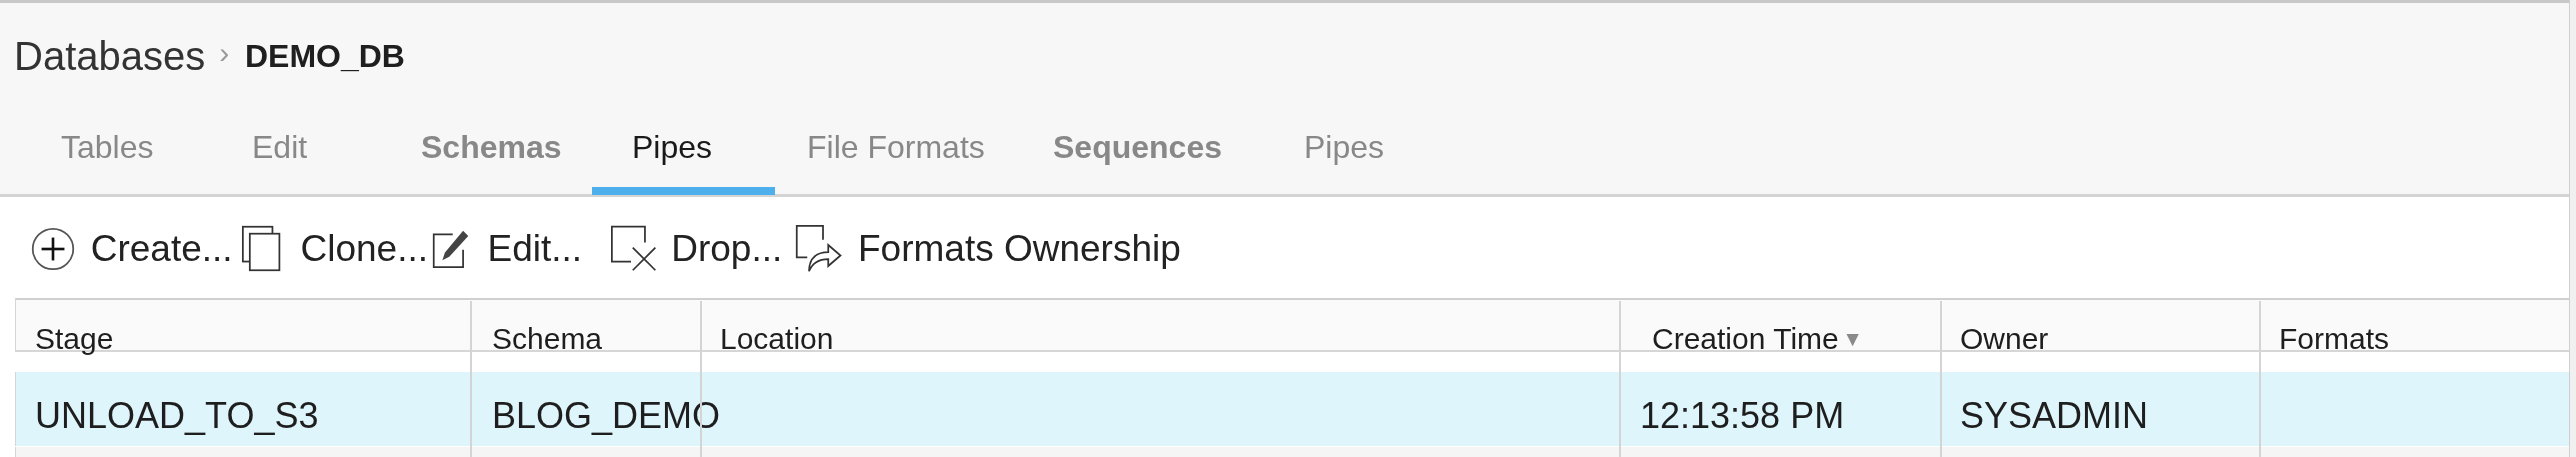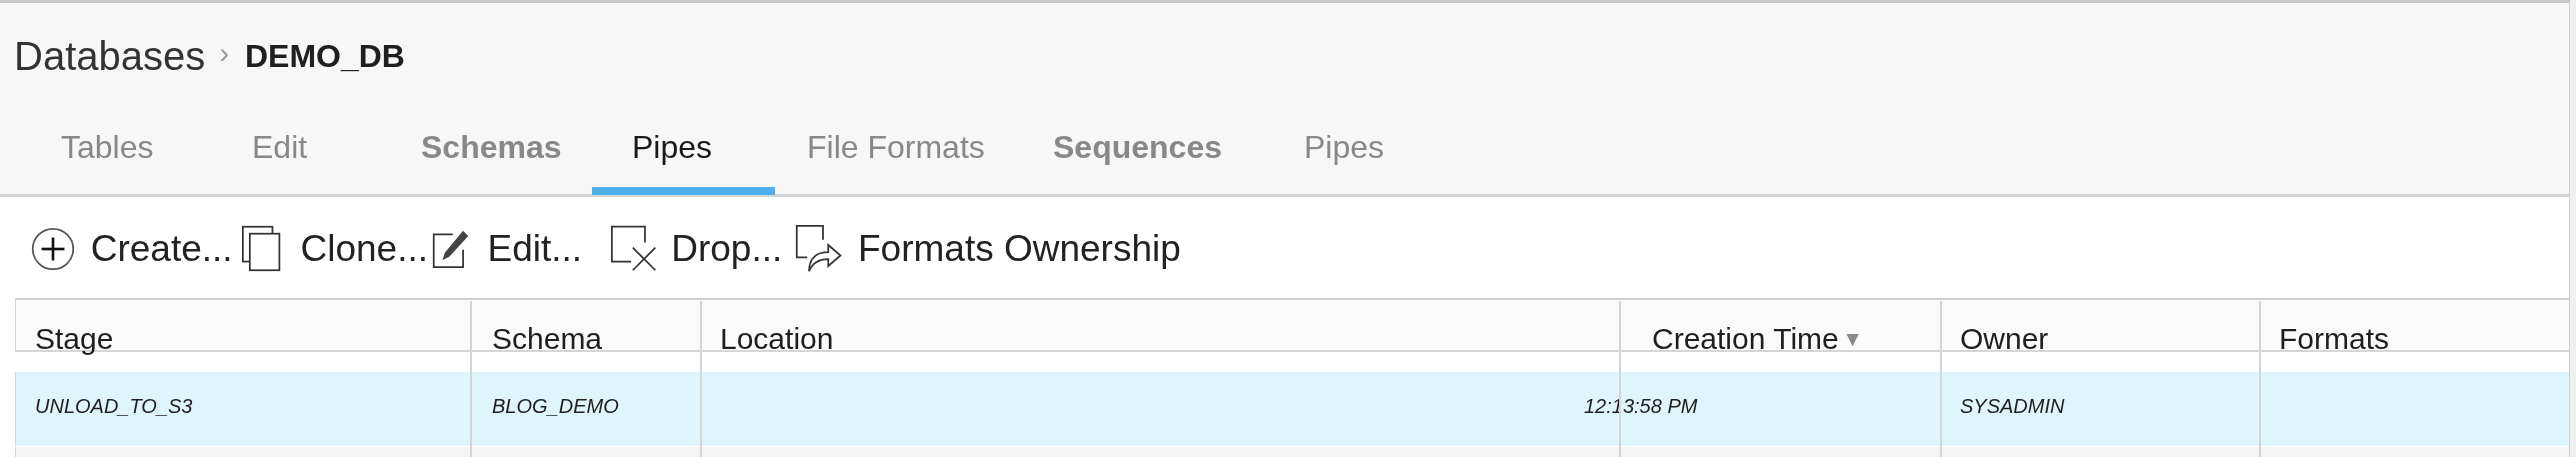--- a/index.html
+++ b/index.html
@@ -24,21 +24,21 @@
   .toolbar-btn .lbl { font-size: 37px; color: #222; white-space: nowrap; }
   .toolbar-btn svg { display: block; }
 
   .table { position: absolute; left: 15px; top: 298px; width: 2554px; }
   .thead { position: absolute; left: 0; top: 0; width: 2554px; height: 54px; background: #fafafa; border-top: 2.6px solid #d0d0d0; border-left: 1.7px solid #d6d6d6; border-bottom: 2.6px solid #d6d6d6; }
   .trow { position: absolute; left: 0; top: 74px; width: 2554px; height: 74px; background: #def5fb; border-left: 1.7px solid #d6d6d6; }
   .trow2 { position: absolute; left: 0; top: 149px; width: 2554px; height: 11.4px; background: #f5f5f5; border-left: 1.7px solid #d6d6d6; border-bottom: 1.7px solid #d0d0d0; }
   .col-line { position: absolute; width: 1.7px; background: #d4d4d4; }
   .cell { position: absolute; font-size: 29px; color: #222; white-space: nowrap; }
   .th { top: 22px; font-size: 30px; color: #1e1e1e; }
-  .td { top: 23px; font-size: 20px; color: #1e1e1e; font-style: italic; }
+  .td { top: 23px; font-size: 36px; color: #1e1e1e; }
   .sort-arrow { display: inline-block; color: #8a8a8a; font-size: 21px; margin-left: 3.5px; vertical-align: 3.5px; }
   .redact { display: inline-block; width: 360px; height: 38px; background: #000; vertical-align: -10.5px; margin: 0 0.9px 0 0.9px; }
 </style>
 </head>
 <body>
 
 <div class="topline"></div>
 <div class="header"></div>
 <div class="header-border"></div>
 <div class="rightedge"></div>
@@ -118,21 +118,21 @@
     <div class="cell th" style="left:1636px;">
       <span>Creation Time</span><span class="sort-arrow">▼</span>
     </div>
     <div class="cell th" style="left:1944px;">Owner</div>
     <div class="cell th" style="left:2263px;">Formats</div>
   </div>
 
   <div class="trow">
     <div class="cell td" style="left:19px;">UNLOAD_TO_S3</div>
     <div class="cell td" style="left:476px;">BLOG_DEMO</div>
-    <div class="cell td" style="left:1568px;">12:13:58 PM</div>
+    <div class="cell td" style="left:1624px;">12:13:58 PM</div>
     <div class="cell td" style="left:1944px;">SYSADMIN</div>
     <div class="cell td" style="left:2263px;"></div>
   </div>
 
   <div class="trow2"></div>
 
   <div class="col-line" style="left:455px; top:2.6px; height:157px;"></div>
   <div class="col-line" style="left:685px; top:2.6px; height:157px;"></div>
   <div class="col-line" style="left:1604px; top:2.6px; height:157px;"></div>
   <div class="col-line" style="left:1925px; top:2.6px; height:157px;"></div>

